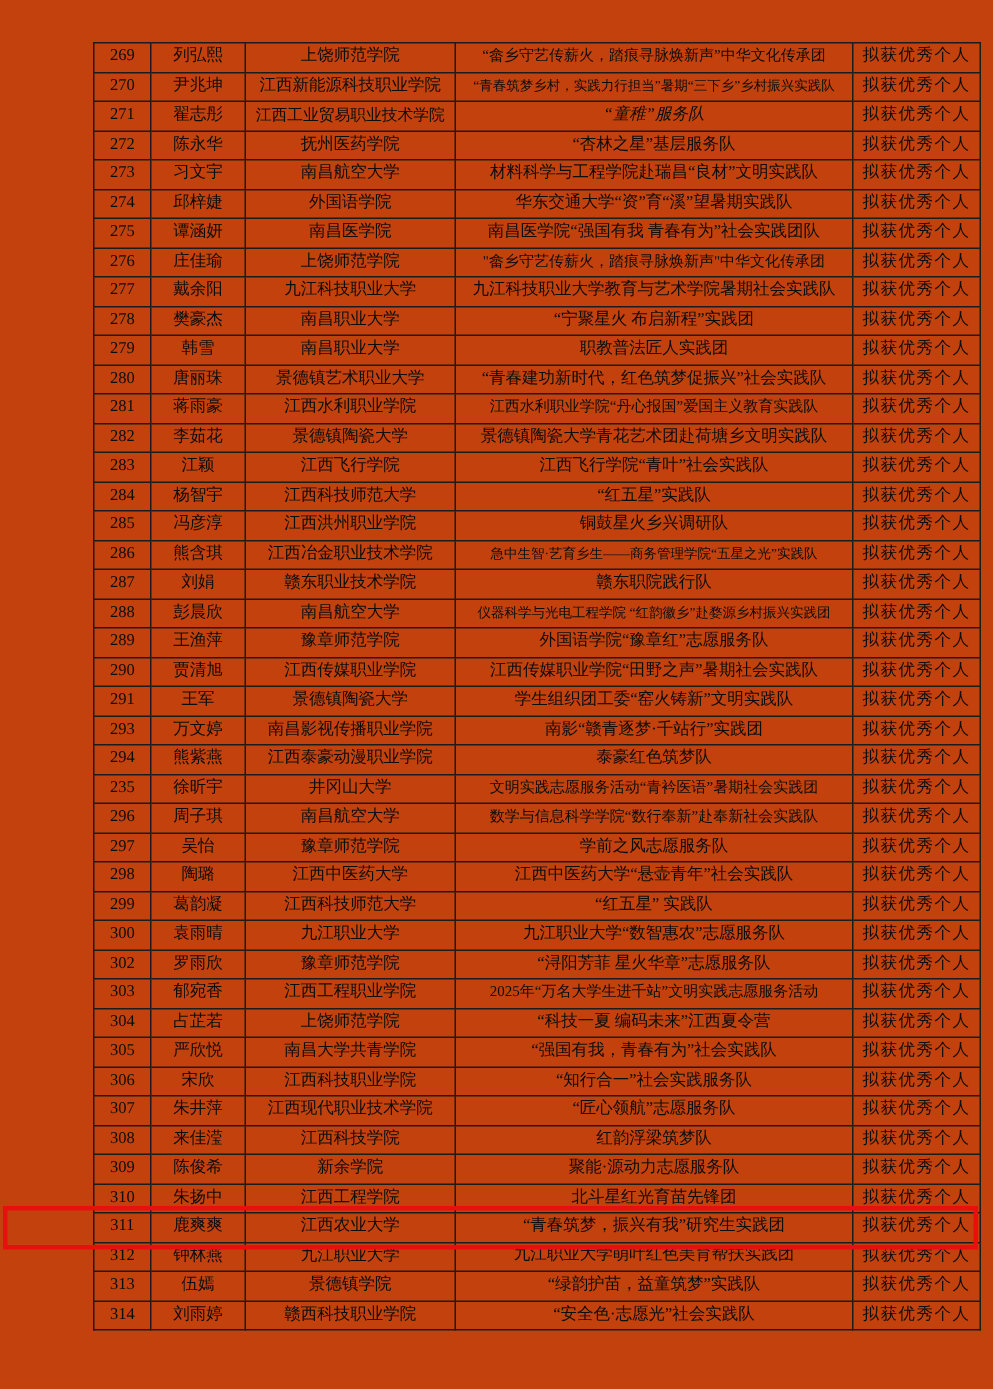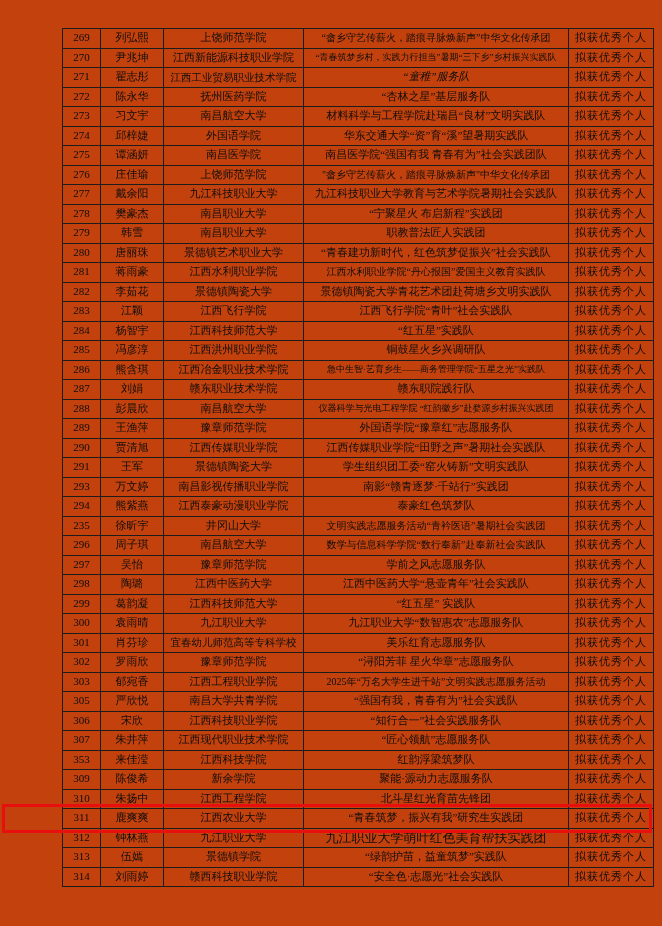--- a/index.html
+++ b/index.html
@@ -266,41 +266,41 @@
           <td class="cell-status">拟获优秀个人</td>
         </tr>
         <tr>
           <td class="cell-no">300</td>
           <td class="cell-name">袁雨晴</td>
           <td class="cell-school">九江职业大学</td>
           <td class="cell-team" style="font-size: 11px;">九江职业大学“数智惠农”志愿服务队</td>
           <td class="cell-status">拟获优秀个人</td>
         </tr>
         <tr>
-          <td class="cell-no">301</td>
-          <td class="cell-name">肖芬珍</td>
-          <td class="cell-school" style="font-size: 10.5px;">宜春幼儿师范高等专科学校</td>
-          <td class="cell-team" style="font-size: 11px;">美乐红育志愿服务队</td>
-          <td class="cell-status">拟获优秀个人</td>
-        </tr>
-        <tr>
           <td class="cell-no">302</td>
           <td class="cell-name">罗雨欣</td>
           <td class="cell-school">豫章师范学院</td>
           <td class="cell-team" style="font-size: 11px;">“浔阳芳菲 星火华章”志愿服务队</td>
           <td class="cell-status">拟获优秀个人</td>
         </tr>
         <tr>
           <td class="cell-no">303</td>
           <td class="cell-name">郁宛香</td>
           <td class="cell-school">江西工程职业学院</td>
           <td class="cell-team" style="font-size: 10px;">2025年“万名大学生进千站”文明实践志愿服务活动</td>
           <td class="cell-status">拟获优秀个人</td>
         </tr>
         <tr>
+          <td class="cell-no">304</td>
+          <td class="cell-name">占芷若</td>
+          <td class="cell-school">上饶师范学院</td>
+          <td class="cell-team" style="font-size: 11px;">“科技一夏 编码未来”江西夏令营</td>
+          <td class="cell-status">拟获优秀个人</td>
+        </tr>
+        <tr>
           <td class="cell-no">305</td>
           <td class="cell-name">严欣悦</td>
           <td class="cell-school">南昌大学共青学院</td>
           <td class="cell-team" style="font-size: 11px;">“强国有我，青春有为”社会实践队</td>
           <td class="cell-status">拟获优秀个人</td>
         </tr>
         <tr>
           <td class="cell-no">306</td>
           <td class="cell-name">宋欣</td>
           <td class="cell-school">江西科技职业学院</td>
@@ -308,21 +308,21 @@
           <td class="cell-status">拟获优秀个人</td>
         </tr>
         <tr>
           <td class="cell-no">307</td>
           <td class="cell-name">朱井萍</td>
           <td class="cell-school">江西现代职业技术学院</td>
           <td class="cell-team" style="font-size: 11px;">“匠心领航”志愿服务队</td>
           <td class="cell-status">拟获优秀个人</td>
         </tr>
         <tr>
-          <td class="cell-no">353</td>
+          <td class="cell-no">308</td>
           <td class="cell-name">来佳滢</td>
           <td class="cell-school">江西科技学院</td>
           <td class="cell-team" style="font-size: 11px;">红韵浮梁筑梦队</td>
           <td class="cell-status">拟获优秀个人</td>
         </tr>
         <tr>
           <td class="cell-no">309</td>
           <td class="cell-name">陈俊希</td>
           <td class="cell-school">新余学院</td>
           <td class="cell-team" style="font-size: 11px;">聚能·源动力志愿服务队</td>
@@ -339,21 +339,21 @@
           <td class="cell-no">311</td>
           <td class="cell-name">鹿爽爽</td>
           <td class="cell-school">江西农业大学</td>
           <td class="cell-team" style="font-size: 11px;">“青春筑梦，振兴有我”研究生实践团</td>
           <td class="cell-status">拟获优秀个人</td>
         </tr>
         <tr>
           <td class="cell-no">312</td>
           <td class="cell-name">钟林燕</td>
           <td class="cell-school">九江职业大学</td>
-          <td class="cell-team" style="font-size: 13px;">九江职业大学萌叶红色美育帮扶实践团</td>
+          <td class="cell-team" style="font-size: 11px; font-family: Liberation Mono, monospace;">九江职业大学萌叶红色美育帮扶实践团</td>
           <td class="cell-status">拟获优秀个人</td>
         </tr>
         <tr>
           <td class="cell-no">313</td>
           <td class="cell-name">伍嫣</td>
           <td class="cell-school">景德镇学院</td>
           <td class="cell-team" style="font-size: 11px;">“绿韵护苗，益童筑梦”实践队</td>
           <td class="cell-status">拟获优秀个人</td>
         </tr>
         <tr>

